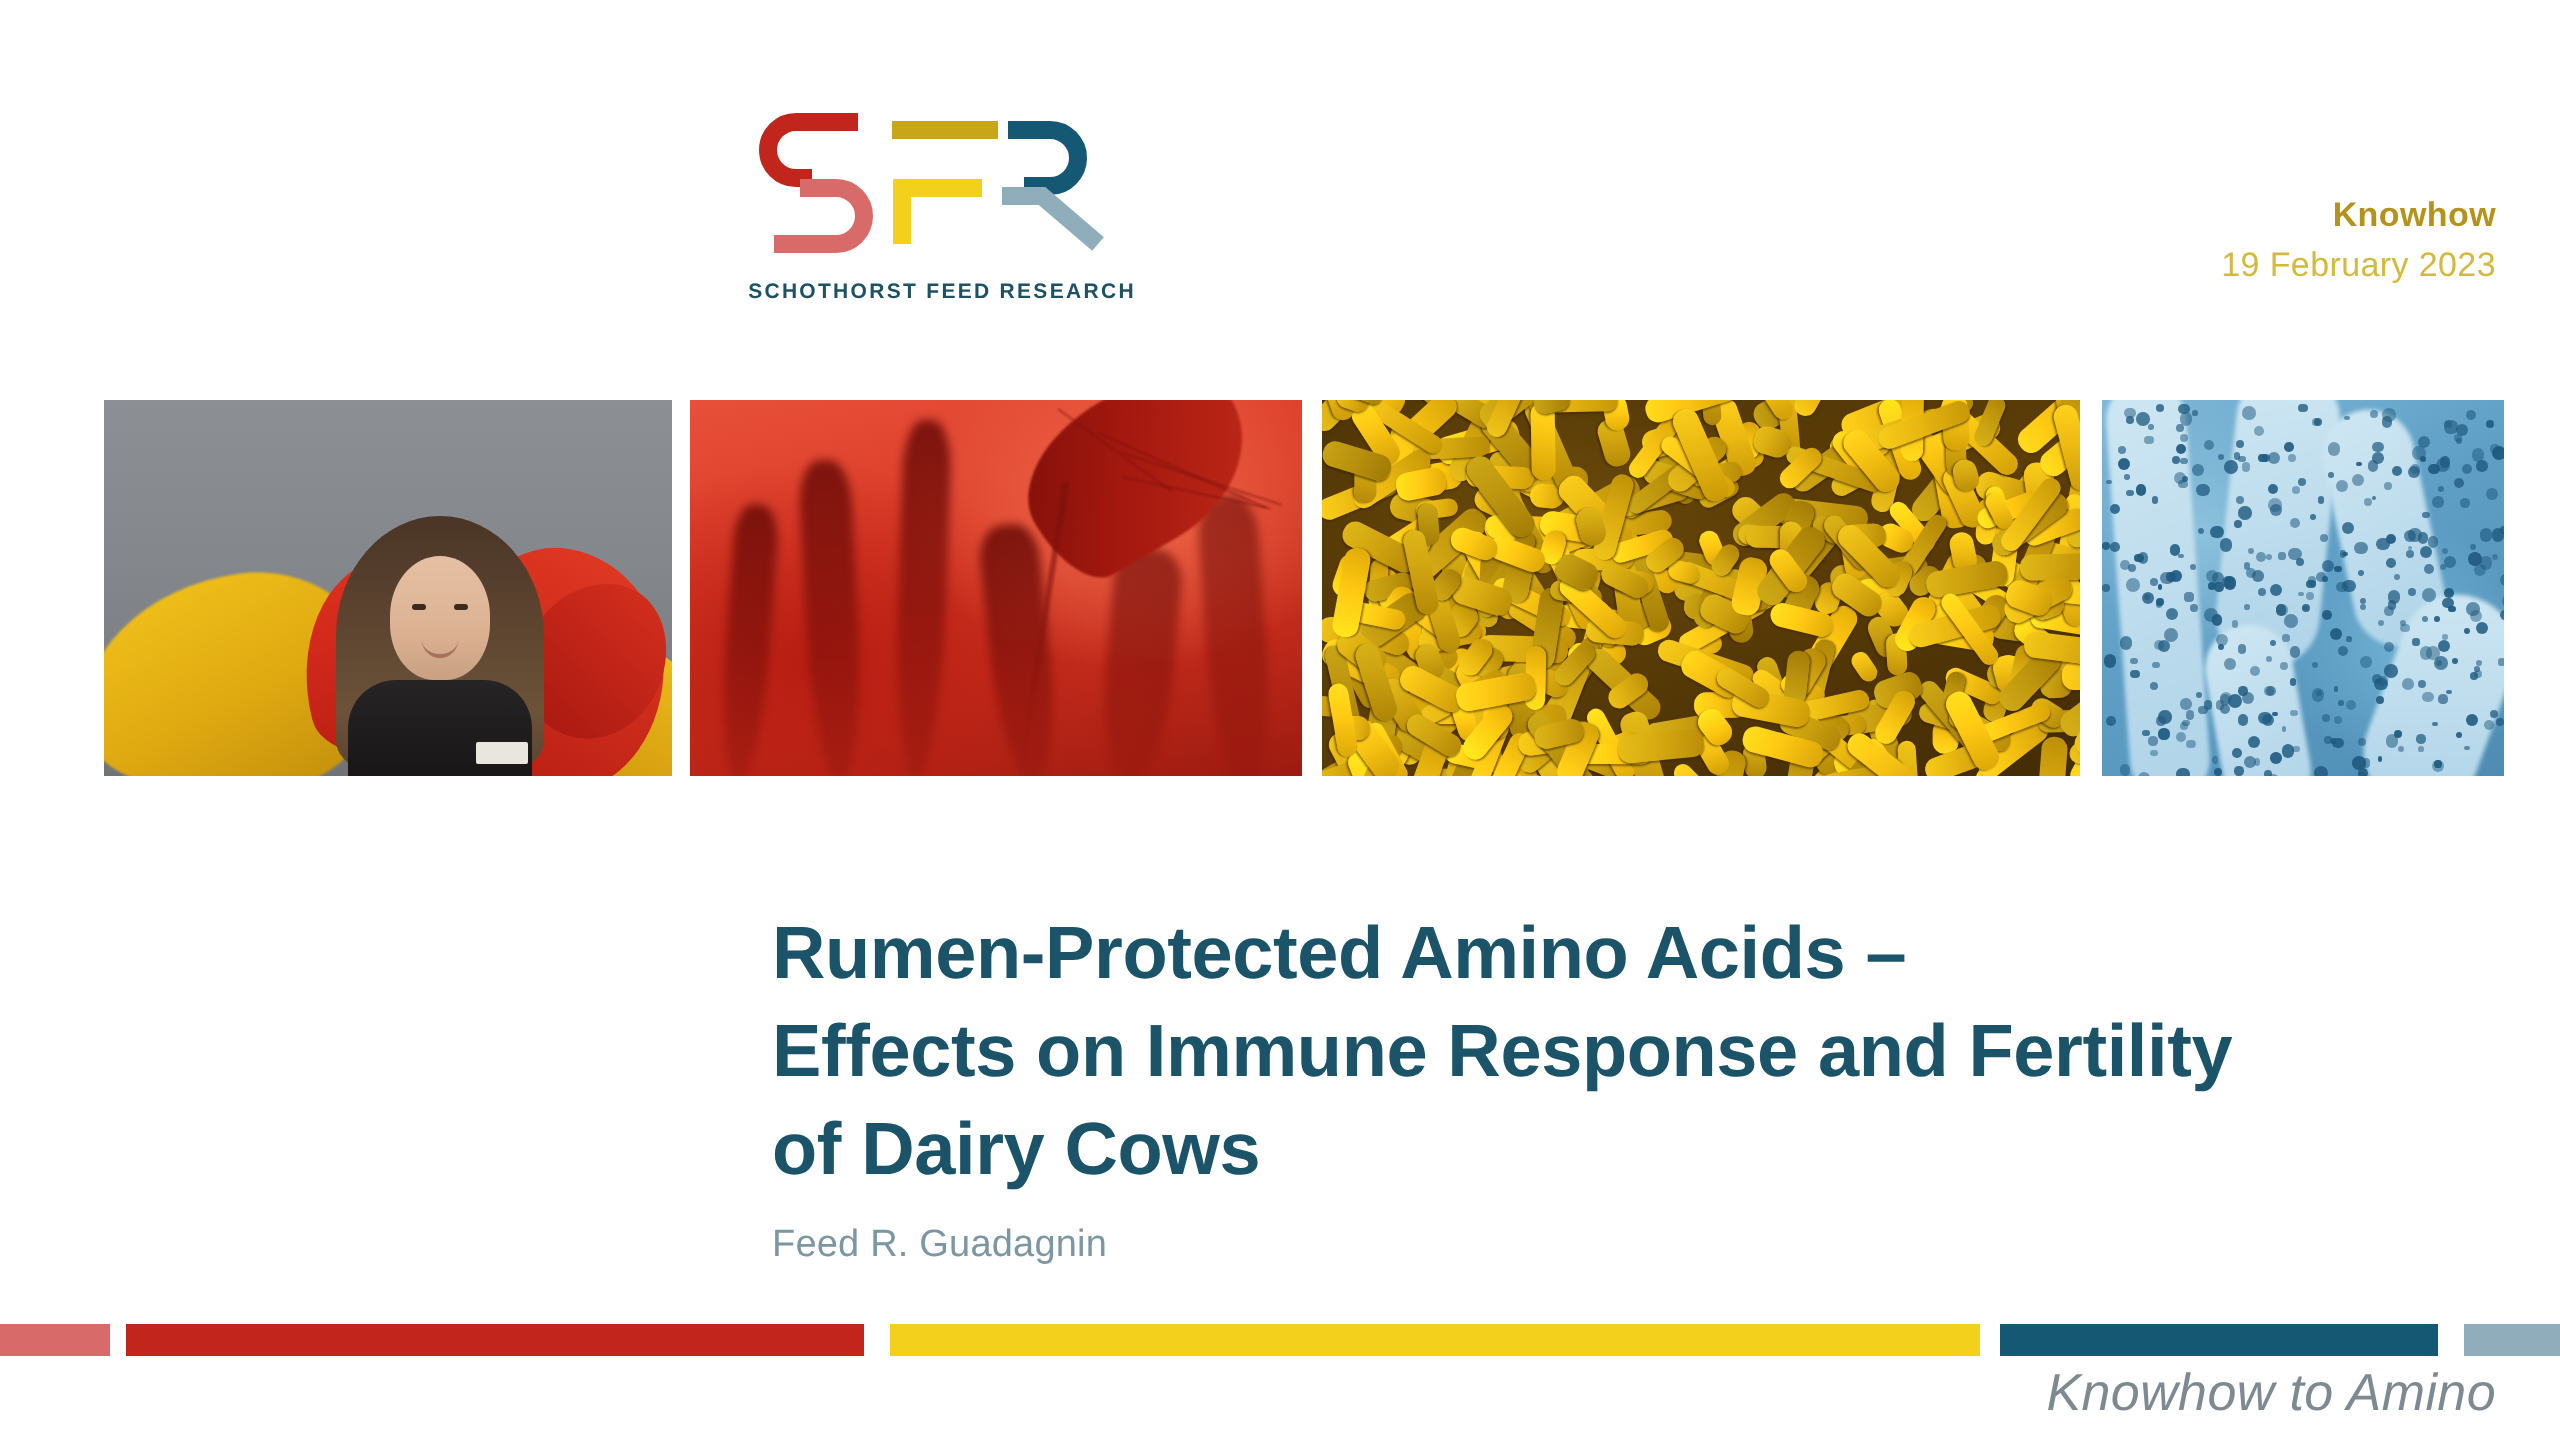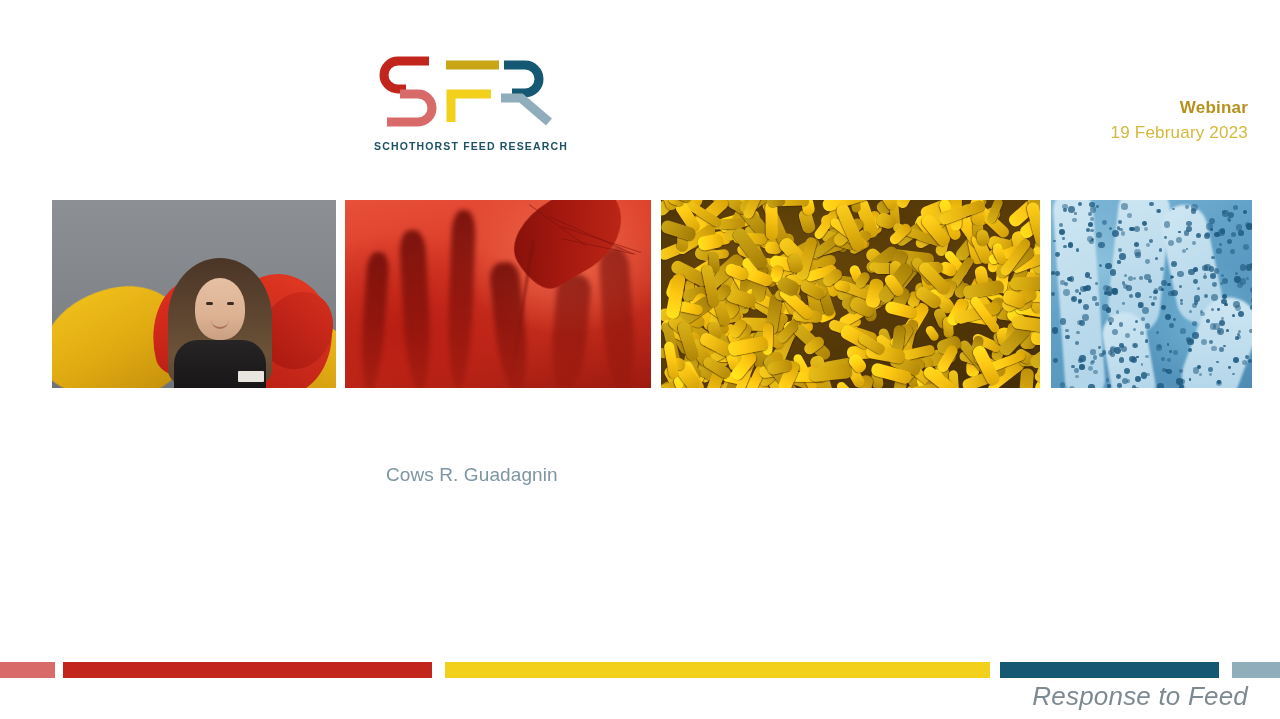--- a/index.html
+++ b/index.html
@@ -264,21 +264,21 @@
       <path d="M78 70 V42 H118" fill="none" stroke="#f2d01c" stroke-width="9"></path>
 
       <path d="M131 13 H152 A14 14 0 0 1 152 41 H139" fill="none" stroke="#155873" stroke-width="9"></path>
       <path d="M128 46 H148 L176 70" fill="none" stroke="#8fadbb" stroke-width="9"></path>
     </svg>
   </div>
   <div id="logo-wordmark">SCHOTHORST FEED RESEARCH</div>
 </div>
 
 <div id="header-right">
-  <div id="webinar-label">Webinar</div>
+  <div id="webinar-label">Knowhow</div>
   <div id="webinar-date">19 February 2023</div>
 </div>
 
 <div id="image-strip">
 
   <div class="panel" id="panel-presenter">
     <div class="inner">
       <div class="p1-bg"></div>
       <div class="p1-yellow-l"></div>
       <div class="p1-yellow-r"></div>
@@ -1096,23 +1096,26 @@
           <div class="p4-dot" style="left: 160.183px; top: 145.98px; width: 5.42642px; height: 5.42642px; opacity: 0.47;"></div>
           <div class="p4-dot" style="left: 3.85874px; top: 51.8931px; width: 4.89255px; height: 4.89255px; opacity: 0.84;"></div>
           <div class="p4-dot" style="left: 172.194px; top: 144.624px; width: 2.71809px; height: 2.71809px; opacity: 0.75;"></div>
         </div>
     </div>
   </div>
 
 </div>
 
 <div id="title-block">
-  <div id="slide-author">Cows R. Guadagnin</div>
+  <h1 id="slide-title">Rumen-Protected Amino Acids –
+Effects on Immune Response and Fertility
+of Dairy Cows</h1>
+  <div id="slide-author">Feed R. Guadagnin</div>
 </div>
 
 <div id="footer-bar">
   <div class="bar-seg" id="bar-seg-1"></div>
   <div class="bar-seg" id="bar-seg-2"></div>
   <div class="bar-seg" id="bar-seg-3"></div>
   <div class="bar-seg" id="bar-seg-4"></div>
   <div class="bar-seg" id="bar-seg-5"></div>
 </div>
-<div id="tagline">Response to Feed</div>
+<div id="tagline">Knowhow to Amino</div>
 
 </body></html>

